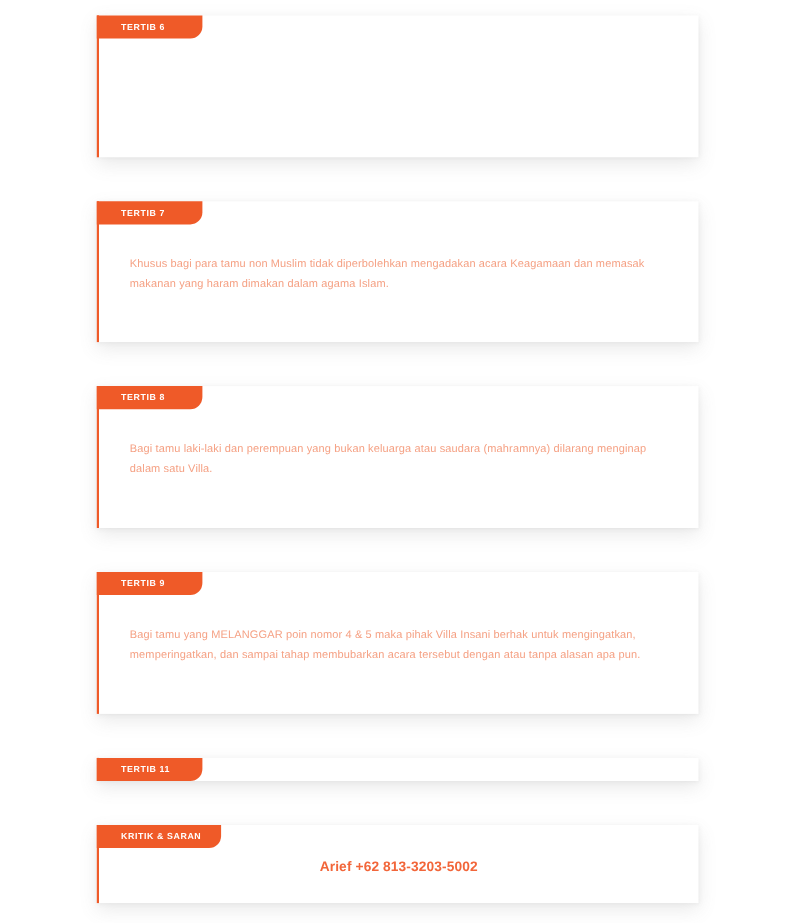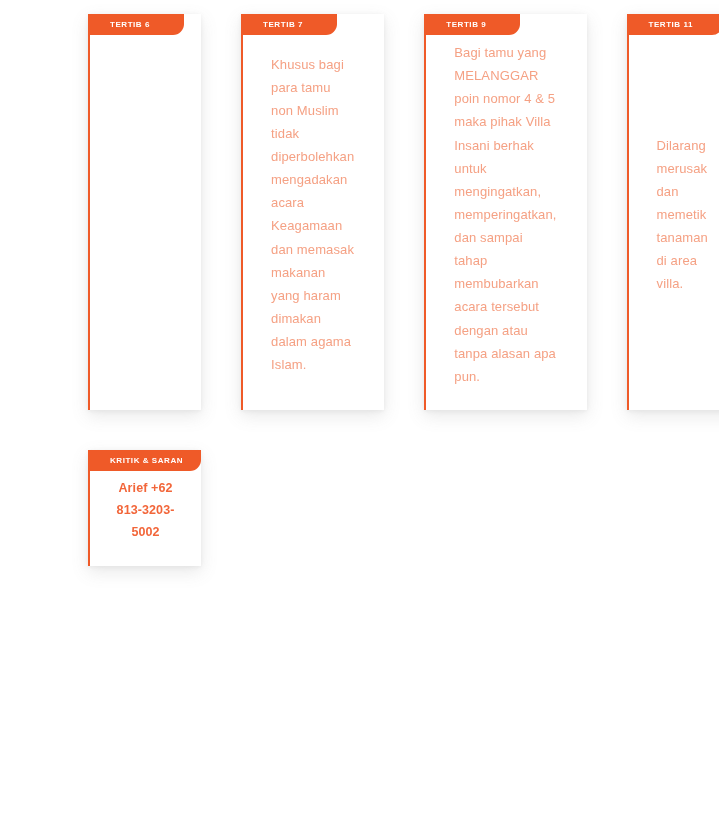--- a/index.html
+++ b/index.html
@@ -19,21 +19,21 @@
   }
 
   .page {
     width: 719px;
     height: 839px;
     padding: 14px 84px 18px 88px;
   }
 
   .card-grid {
     display: grid;
-    grid-template-columns: 1fr 1fr 1fr 1fr;
+    grid-template-columns: 1fr;
     grid-template-rows: repeat(4, 1fr);
     column-gap: 33px;
     row-gap: 31px;
     width: 100%;
     height: 100%;
     gap: 40px;
   }
 
   
   .card {
@@ -68,29 +68,29 @@
 
   .card-body {
     flex: 1;
     display: flex;
     align-items: center;
     padding: 6px 30px 22px 28px;
   }
 
   .card-text {
     margin: 0;
-    font-size: 13px;
+    font-size: 10px;
     line-height: 1.78;
     color: #F5A184;
     letter-spacing: 0.12px;
   }
 
   
   .card-body.is-centered {
-    justify-content: flex-end;
+    justify-content: center;
     padding-left: 24px;
     padding-right: 24px;
   }
 
   .card-text.is-contact {
     color: #F2663A;
     font-weight: 700;
     font-size: 12.5px;
     text-align: center;
     letter-spacing: 0.1px;
@@ -110,37 +110,42 @@
 
     <div class="card">
       <div class="card-tab">
         <span>TERTIB 7</span>
       </div>
       <div class="card-body">
         <p class="card-text">Khusus bagi para tamu non Muslim tidak diperbolehkan mengadakan acara Keagamaan dan memasak makanan yang haram dimakan dalam agama Islam.</p>
       </div>
     </div>
 
+    <div class="card">
+      <div class="card-tab">
+        <span>TERTIB 8</span>
+      </div>
+      <div class="card-body">
+        <p class="card-text">Bagi tamu laki-laki dan perempuan yang bukan keluarga atau saudara (mahramnya) dilarang menginap dalam satu Villa.</p>
+      </div>
+    </div>
 
     <div class="card">
       <div class="card-tab">
         <span>TERTIB 9</span>
       </div>
       <div class="card-body">
         <p class="card-text">Bagi tamu yang MELANGGAR poin nomor 4 &amp; 5 maka pihak Villa Insani berhak untuk mengingatkan, memperingatkan, dan sampai tahap membubarkan acara tersebut dengan atau tanpa alasan apa pun.</p>
       </div>
     </div>
 
 
     <div class="card">
       <div class="card-tab">
         <span>TERTIB 11</span>
-      </div>
-      <div class="card-body">
-        <p class="card-text">Dilarang merusak dan memetik tanaman di area villa.</p>
       </div>
     </div>
 
 
     <div class="card">
       <div class="card-tab">
         <span>KRITIK &amp; SARAN</span>
       </div>
       <div class="card-body is-centered">
         <p class="card-text is-contact">Arief +62 813-3203-5002</p>

